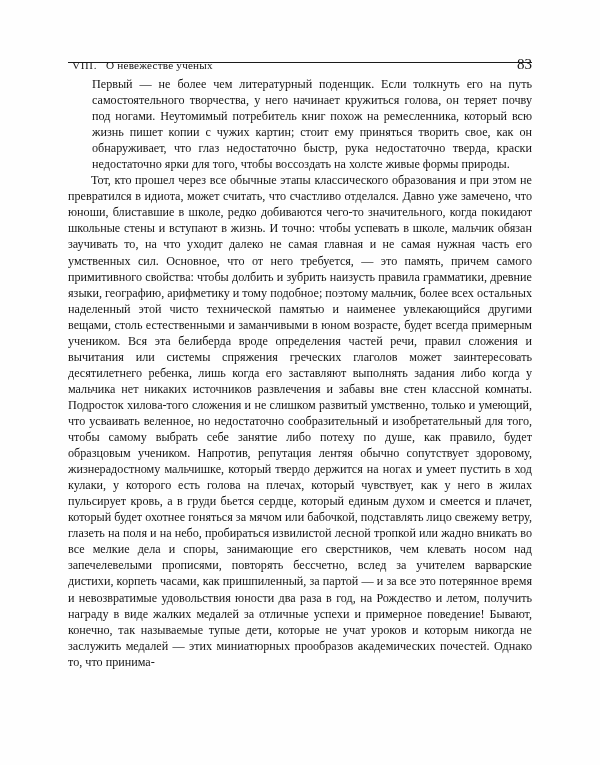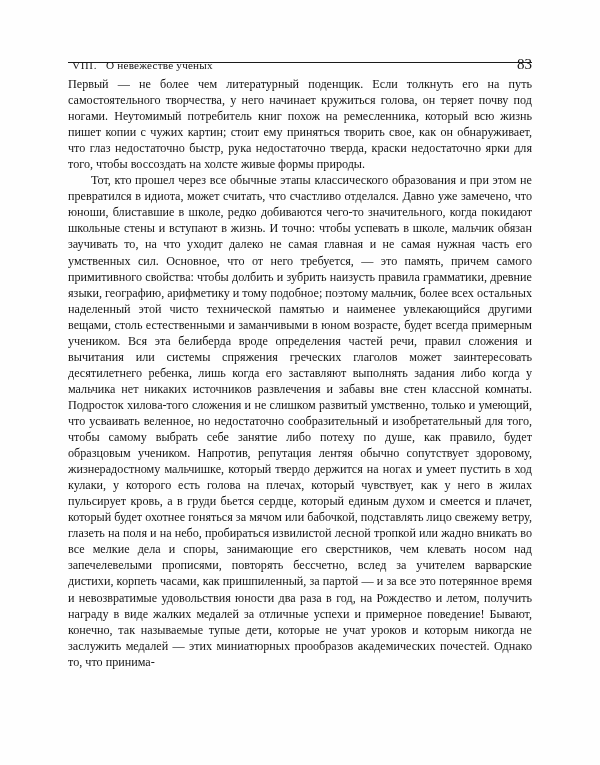--- a/index.html
+++ b/index.html
@@ -56,20 +56,21 @@
     text-align: justify;
     text-justify: inter-word;
     hyphens: manual;
   }
   .body-text p {
     margin: 0;
     text-indent: 23px;
   }
   .body-text p:first-child {
     text-indent: 0;
+    margin-left: 24px;
   }
 </style>
 </head>
 <body>
 
 <div class="page">
 
   <div class="header">
     <div class="header-title">
       <span class="chapnum">VIII.</span>

